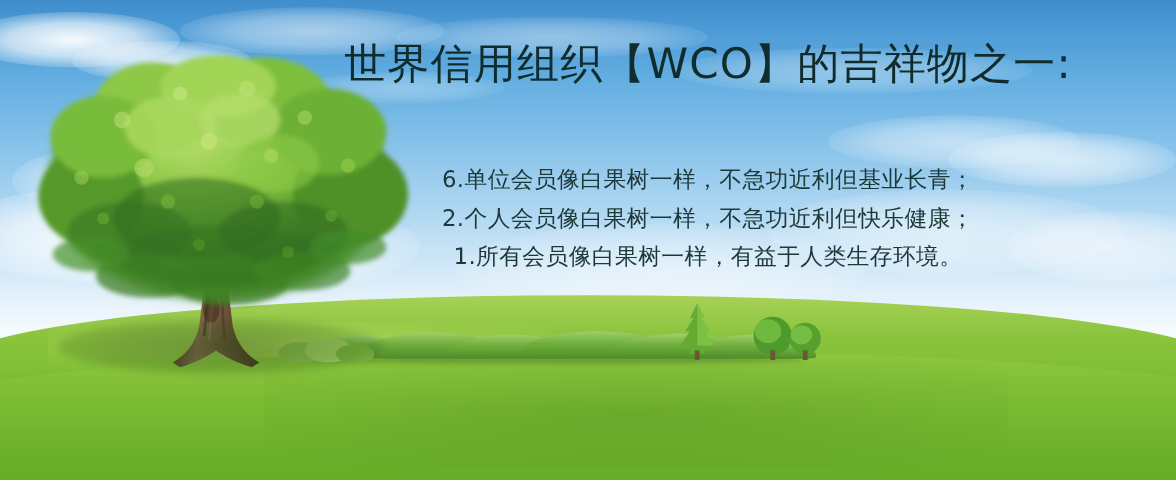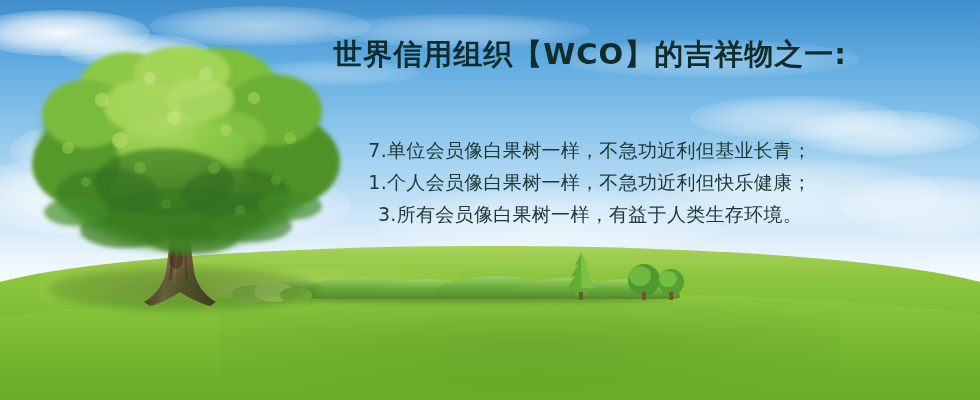--- a/index.html
+++ b/index.html
@@ -181,22 +181,22 @@
   }
   .title-wrap {
     position: absolute;
     left: 240px;
     top: 32px;
     width: 700px;
     text-align: center;
   }
   .title-line {
     font-family: "DejaVu Sans", "Liberation Sans", sans-serif;
-    font-weight: bold;
-    font-size: 29px;
+    font-weight: normal;
+    font-size: 35px;
     line-height: 45px;
     letter-spacing: 1px;
     color: #102c2c;
     white-space: nowrap;
   }
   .title-line.l2 { letter-spacing: 1.5px; }
 
   .list-wrap {
     position: absolute;
     left: 240px;
@@ -379,20 +379,20 @@
     </svg>
   </div>
 
   <div class="copy">
 
     <div class="title-wrap">
       <div class="title-line l1">世界信用组织【WCO】的吉祥物之一:</div>
     </div>
 
     <div class="list-wrap">
-      <div class="list-line">7.单位会员像白果树一样，不急功近利但基业长青；</div>
-      <div class="list-line">1.个人会员像白果树一样，不急功近利但快乐健康；</div>
-      <div class="list-line">3.所有会员像白果树一样，有益于人类生存环境。</div>
+      <div class="list-line">6.单位会员像白果树一样，不急功近利但基业长青；</div>
+      <div class="list-line">2.个人会员像白果树一样，不急功近利但快乐健康；</div>
+      <div class="list-line">1.所有会员像白果树一样，有益于人类生存环境。</div>
     </div>
 
   </div>
 
 </div>
 
 </body></html>

